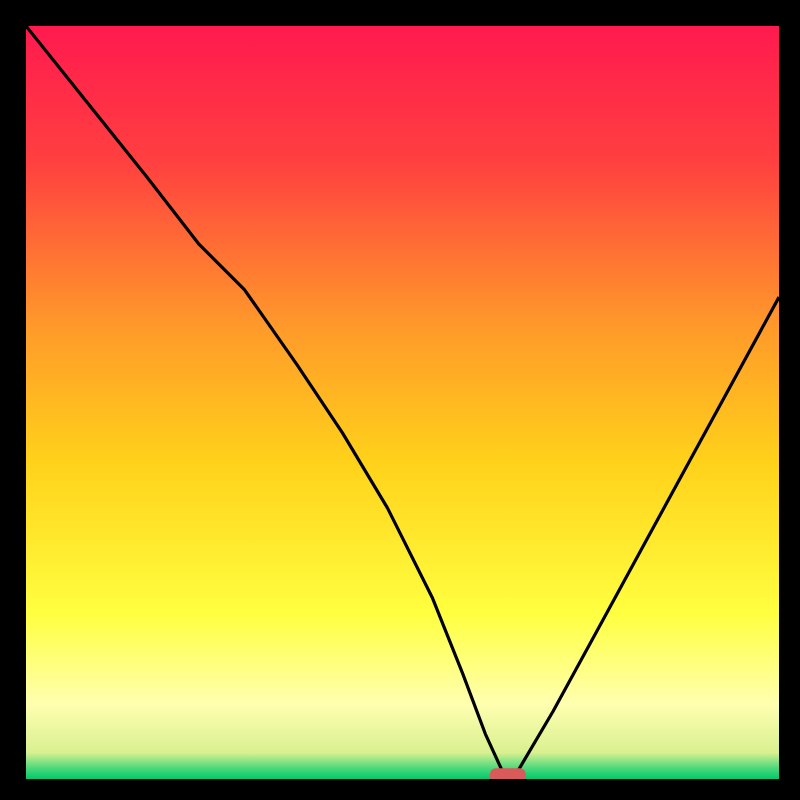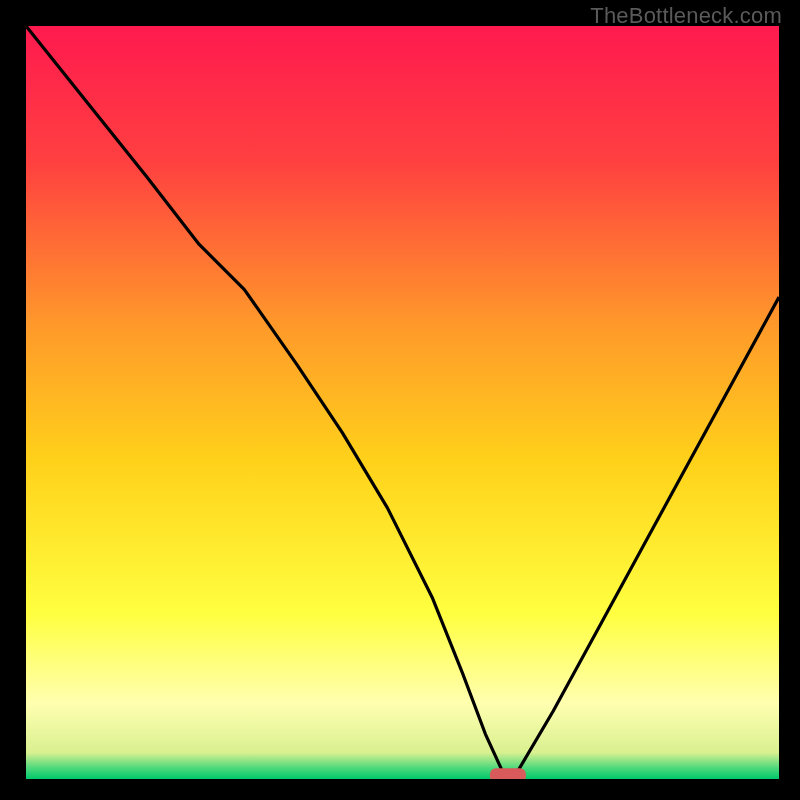--- a/index.html
+++ b/index.html
@@ -49,21 +49,20 @@
   }
   .marker {
     fill: #d95a5a;
   }
 </style>
 </head>
 <body>
 
 <div class="stage">
 
-  <div class="attribution">TheBottleneck.com</div>
 
   <div class="plot-area">
 
     <svg class="layer" viewBox="0 0 753 753" preserveAspectRatio="none">
       <defs>
         <linearGradient id="bg-grad" x1="0" y1="0" x2="0" y2="1">
             <stop offset="0%" stop-color="#ff1a4f"></stop>
             <stop offset="18%" stop-color="#ff4040"></stop>
             <stop offset="40%" stop-color="#ff9a2a"></stop>
             <stop offset="57.99999999999999%" stop-color="#ffd21a"></stop>

